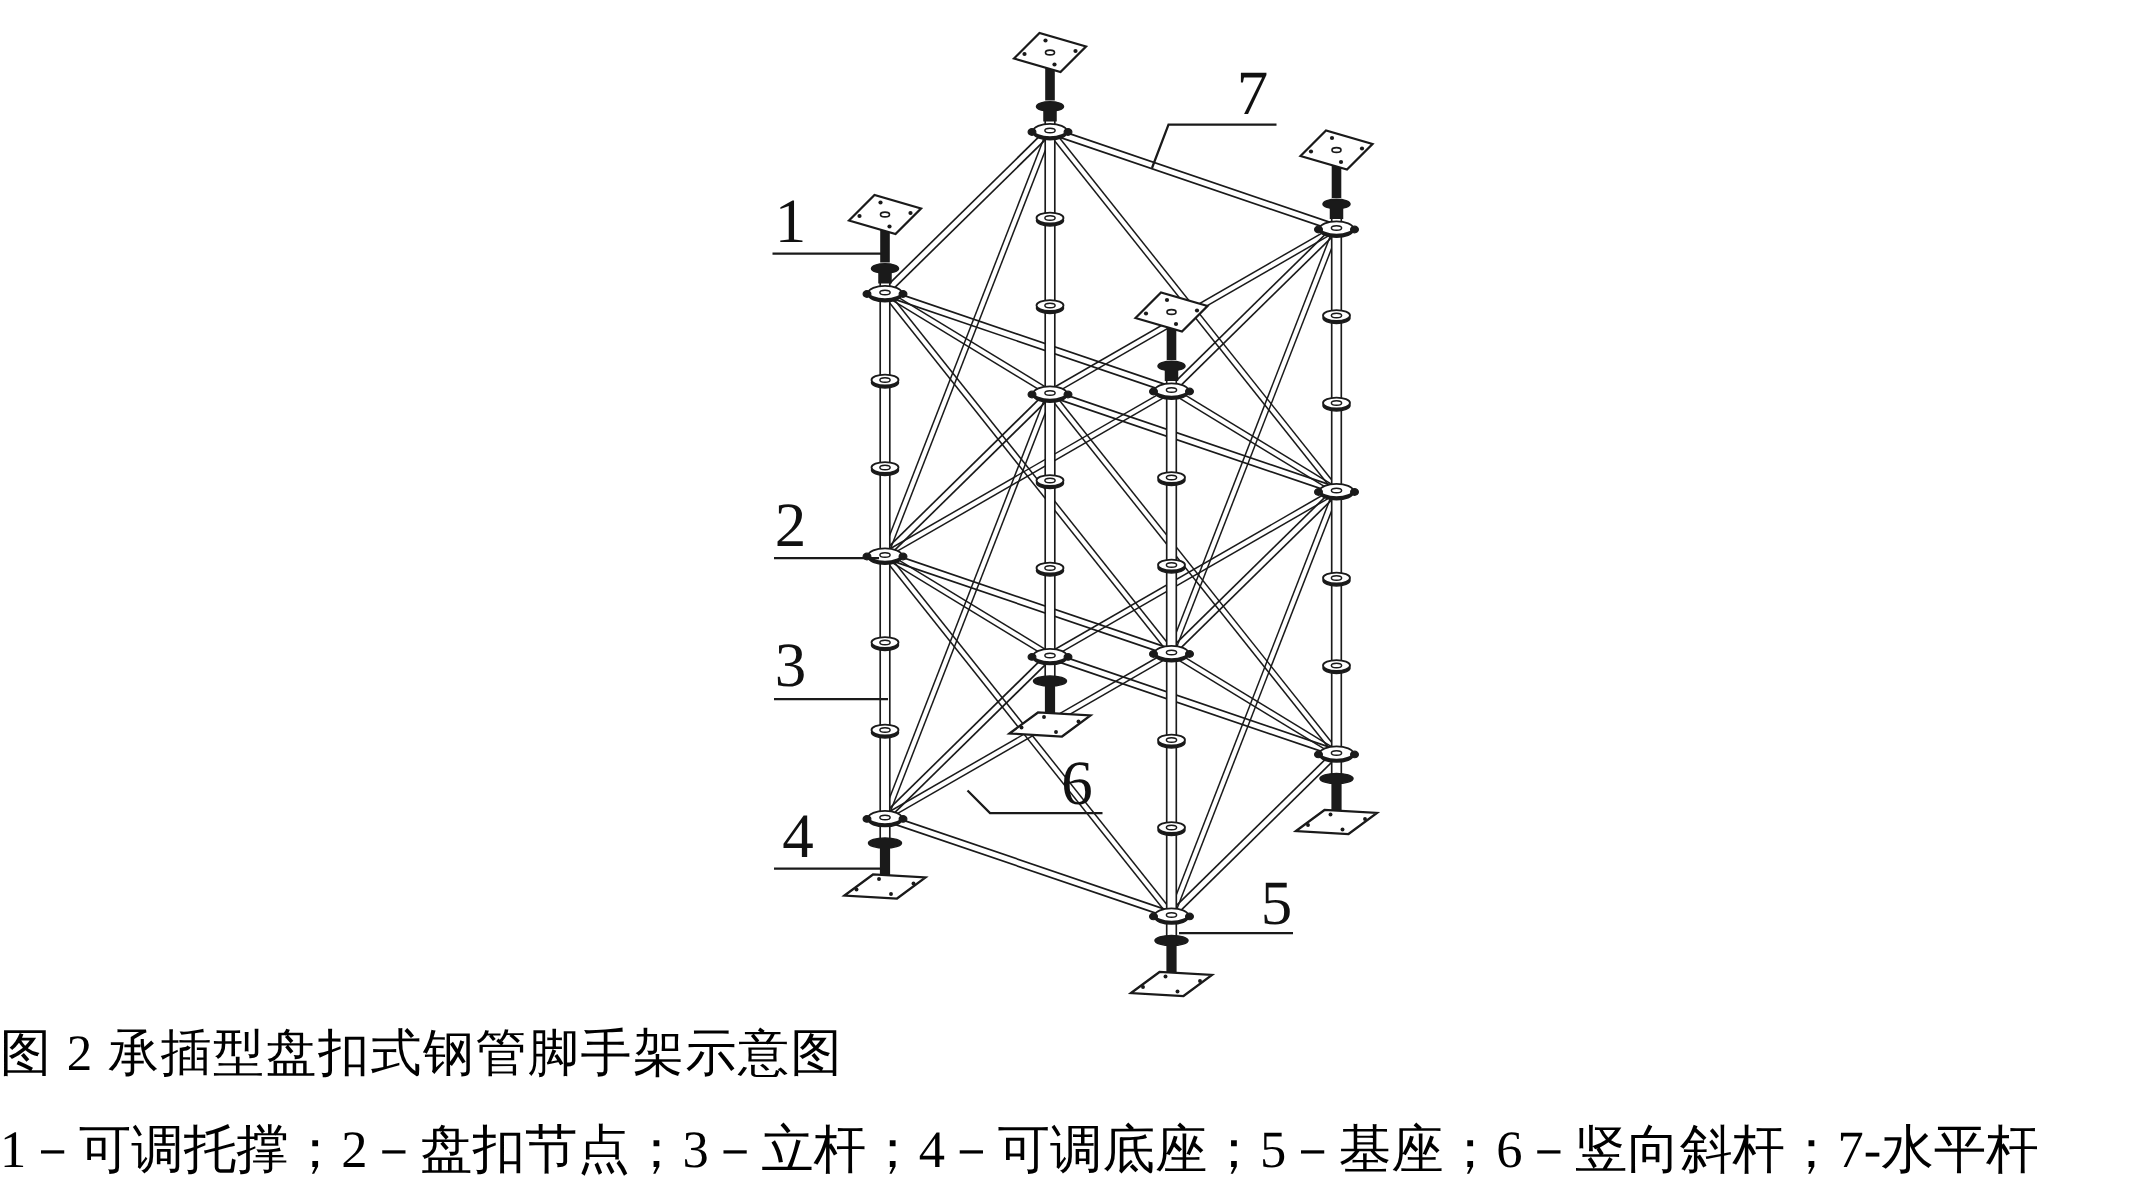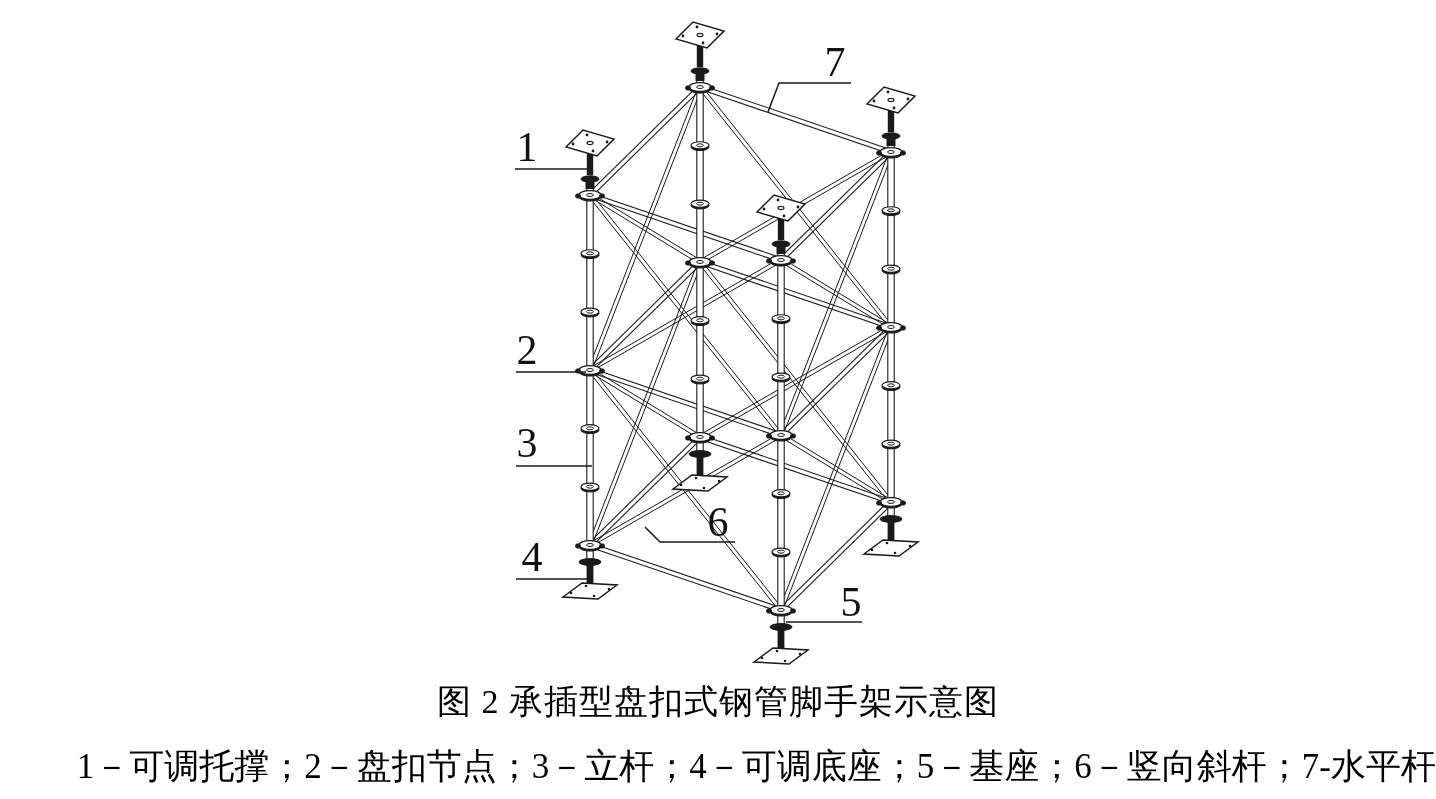--- a/index.html
+++ b/index.html
@@ -2,23 +2,23 @@
 <html><head>
 <meta charset="utf-8">
 <style>
   html,body{margin:0;padding:0;background:#fff;}
   .page{position:relative;width:1436px;height:799px;background:#ffffff;overflow:hidden;
         font-family:"Liberation Serif","DejaVu Serif",serif;color:#000;}
   svg.drawing{position:absolute;left:0;top:0;display:block;}
   .leader{fill:none;stroke:#1a1a1a;stroke-width:1.5;}
   text.callout{font-size:42px;fill:#111;text-anchor:middle;
                font-family:"Liberation Serif","DejaVu Serif",serif;}
-  .caption{position:absolute;top:679px;left:0;width:100%;text-align:center;
+  .caption{position:absolute;top:679px;left:0;width:100%;
            font-size:34px;letter-spacing:1px;white-space:nowrap;}
-  .legend{position:absolute;top:743px;left:0;width:100%;text-align:right;
+  .legend{position:absolute;top:743px;left:0;width:100%;text-align:left;
           font-size:35px;white-space:nowrap;}
 </style>
 </head>
 <body>
 
 <div class="page">
 
   <svg class="drawing" width="1436" height="675" viewBox="0 0 1436 675">
 
     <g id="geom">

